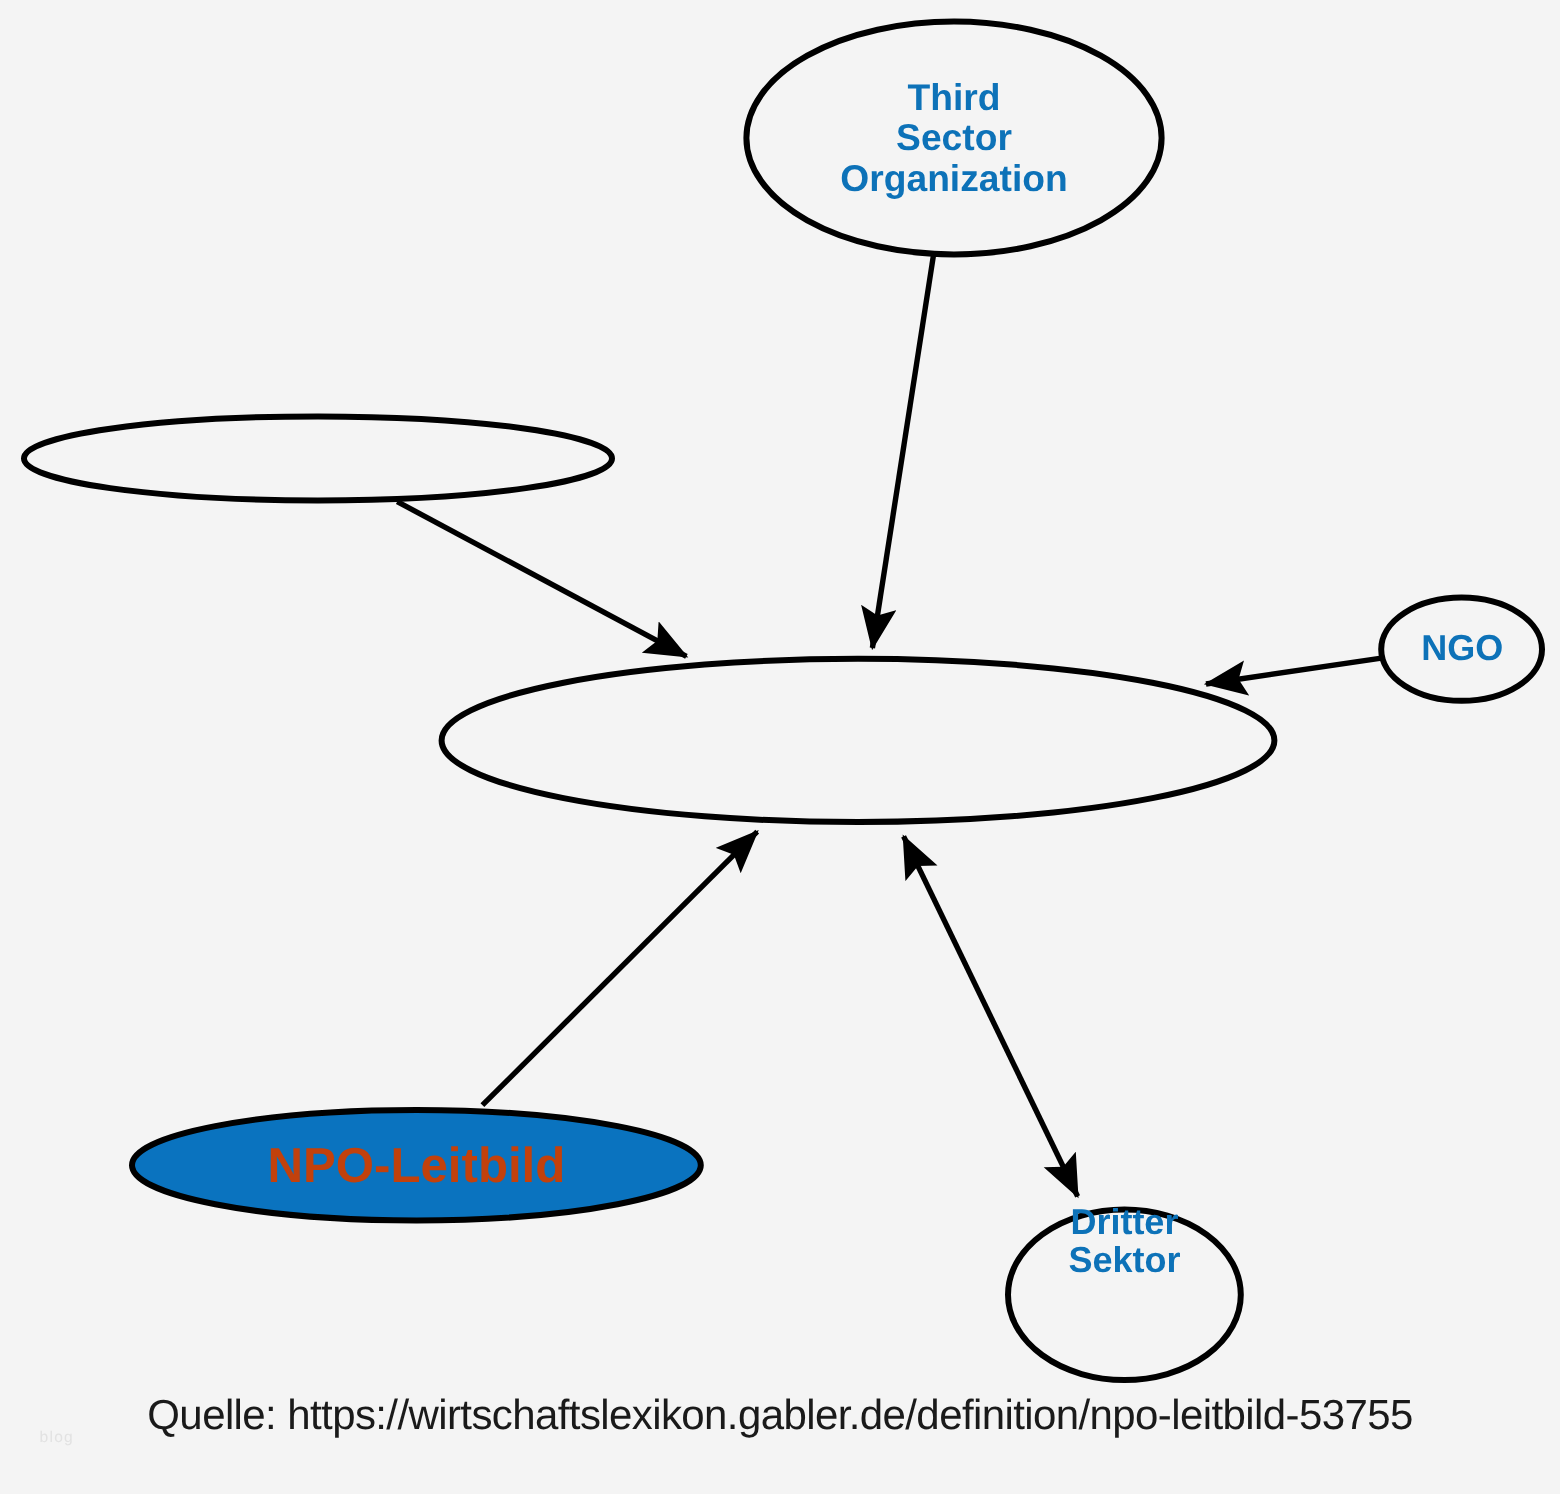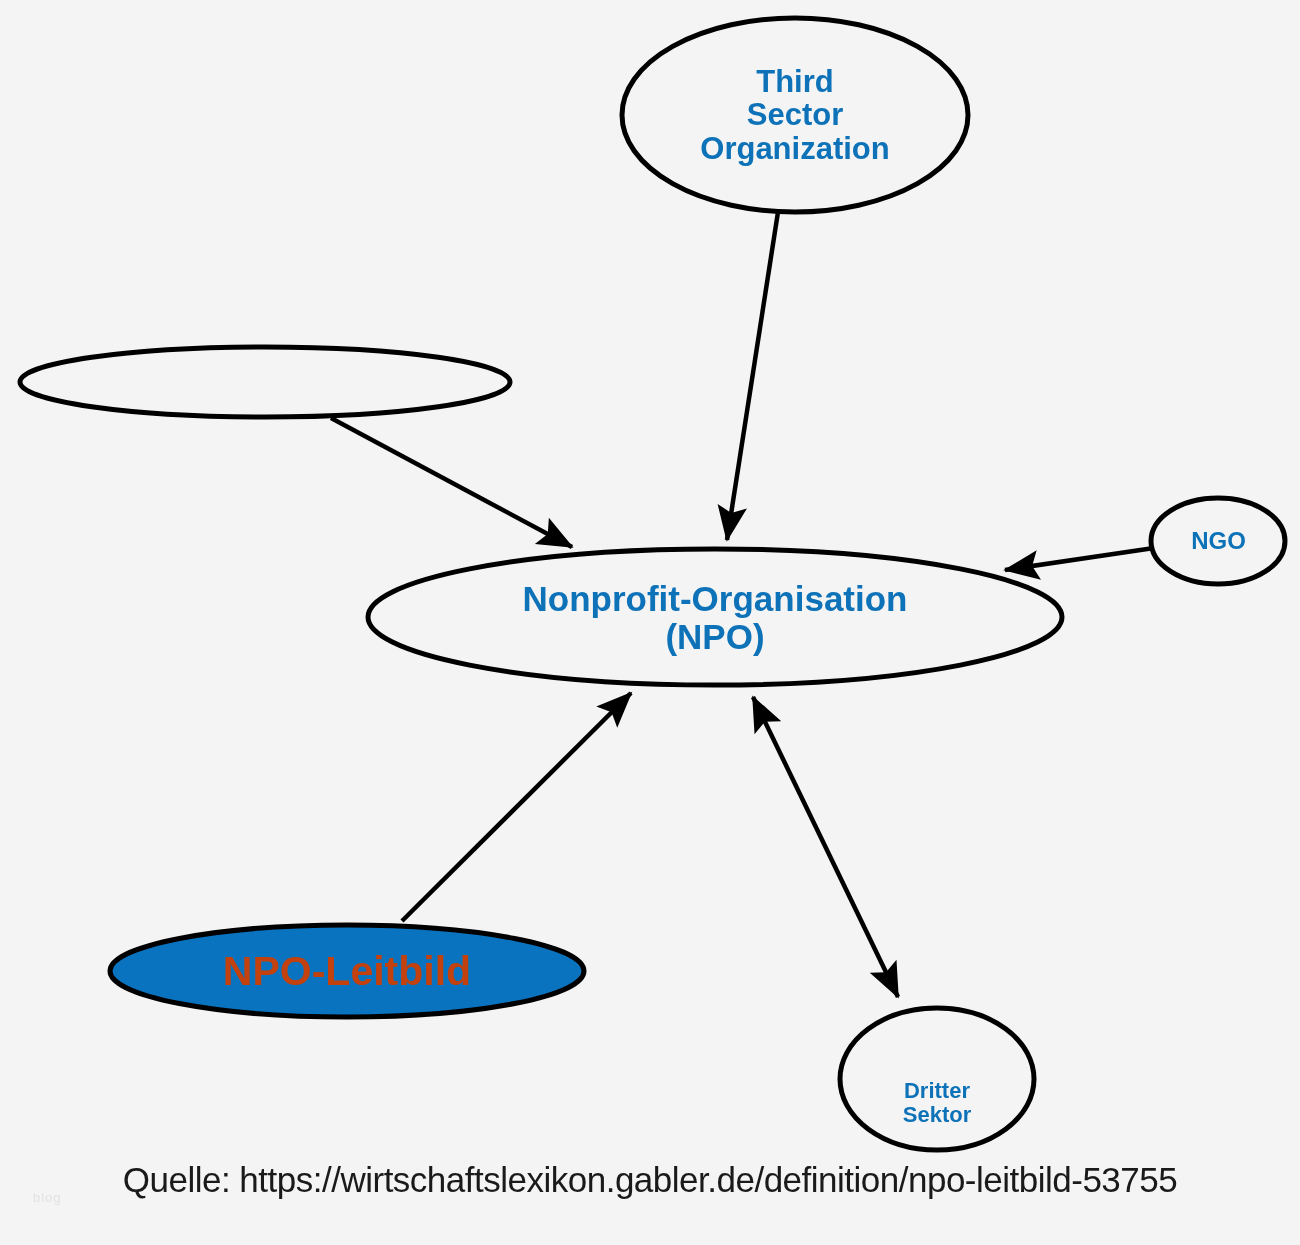--- a/index.html
+++ b/index.html
@@ -41,30 +41,30 @@
   #label-nonprofit-forschung {
     left: 20px; top: 347px; width: 490px; height: 70px;
     font-size: 28px;
   }
   #label-npo {
     left: 368px; top: 550px; width: 694px; height: 135px;
     font-size: 35px;
   }
   #label-ngo {
     left: 1152px; top: 498px; width: 133px; height: 86px;
-    font-size: 24px;
+    font-size: 30px;
   }
   #label-npo-leitbild {
     left: 110px; top: 925px; width: 474px; height: 92px;
     font-size: 41px;
     color: #c2410c;
   }
   #label-dritter-sektor {
-    left: 840px; top: 1032px; width: 194px; height: 142px;
-    font-size: 22px;
+    left: 840px; top: 964px; width: 194px; height: 142px;
+    font-size: 30px;
   }
   #caption {
     position: absolute;
     left: 0;
     top: 1160px;
     width: 1300px;
     text-align: center;
     font-size: 35px;
     color: #1a1a1a;
     font-family: "Liberation Sans", sans-serif;
@@ -120,22 +120,20 @@
 
       <ellipse cx="937" cy="1079" rx="97" ry="71" fill="#f4f4f4" stroke="#000000" stroke-width="5"></ellipse>
     </g>
   </svg>
 
   <div class="node-label" id="label-third-sector">Third
 Sector
 Organization</div>
 
 
-  <div class="node-label" id="label-npo">Nonprofit-Organisation
-(NPO)</div>
 
   <div class="node-label" id="label-ngo">NGO</div>
 
   <div class="node-label" id="label-npo-leitbild">NPO-Leitbild</div>
 
   <div class="node-label" id="label-dritter-sektor">Dritter
 Sektor</div>
 
   <div id="caption">Quelle: https://wirtschaftslexikon.gabler.de/definition/npo-leitbild-53755</div>
 

